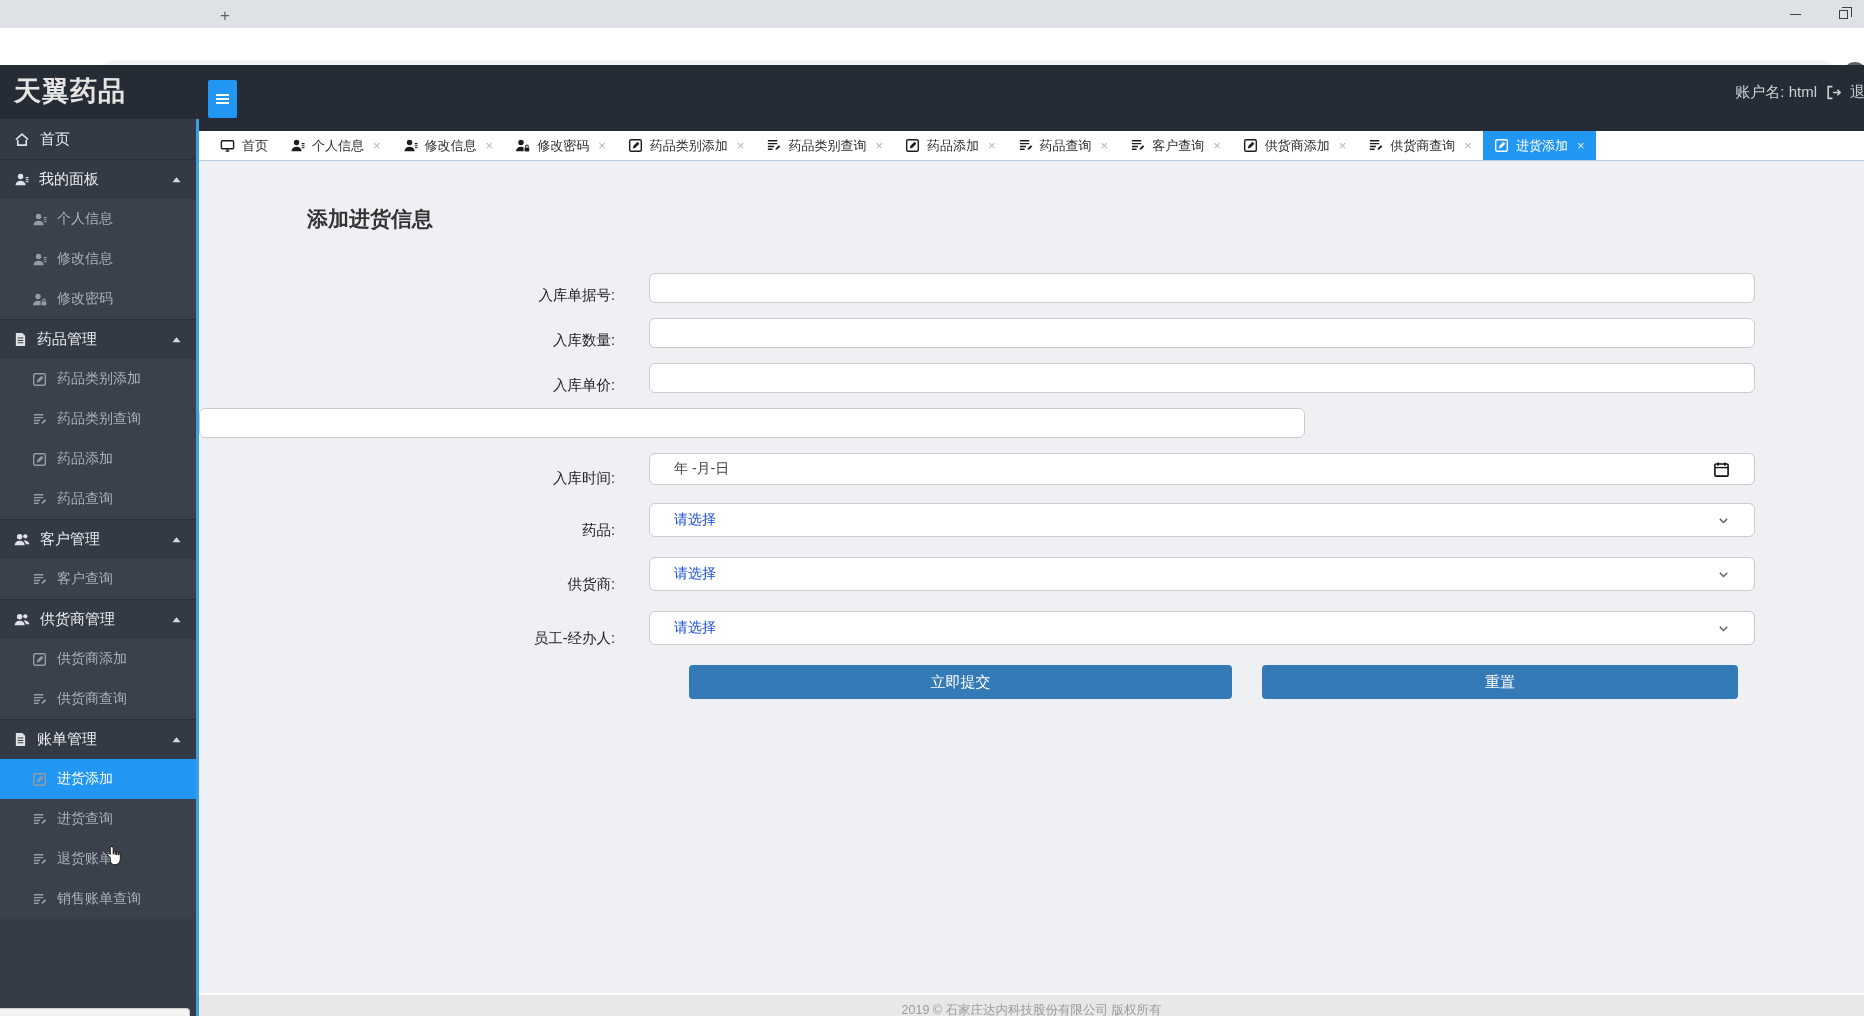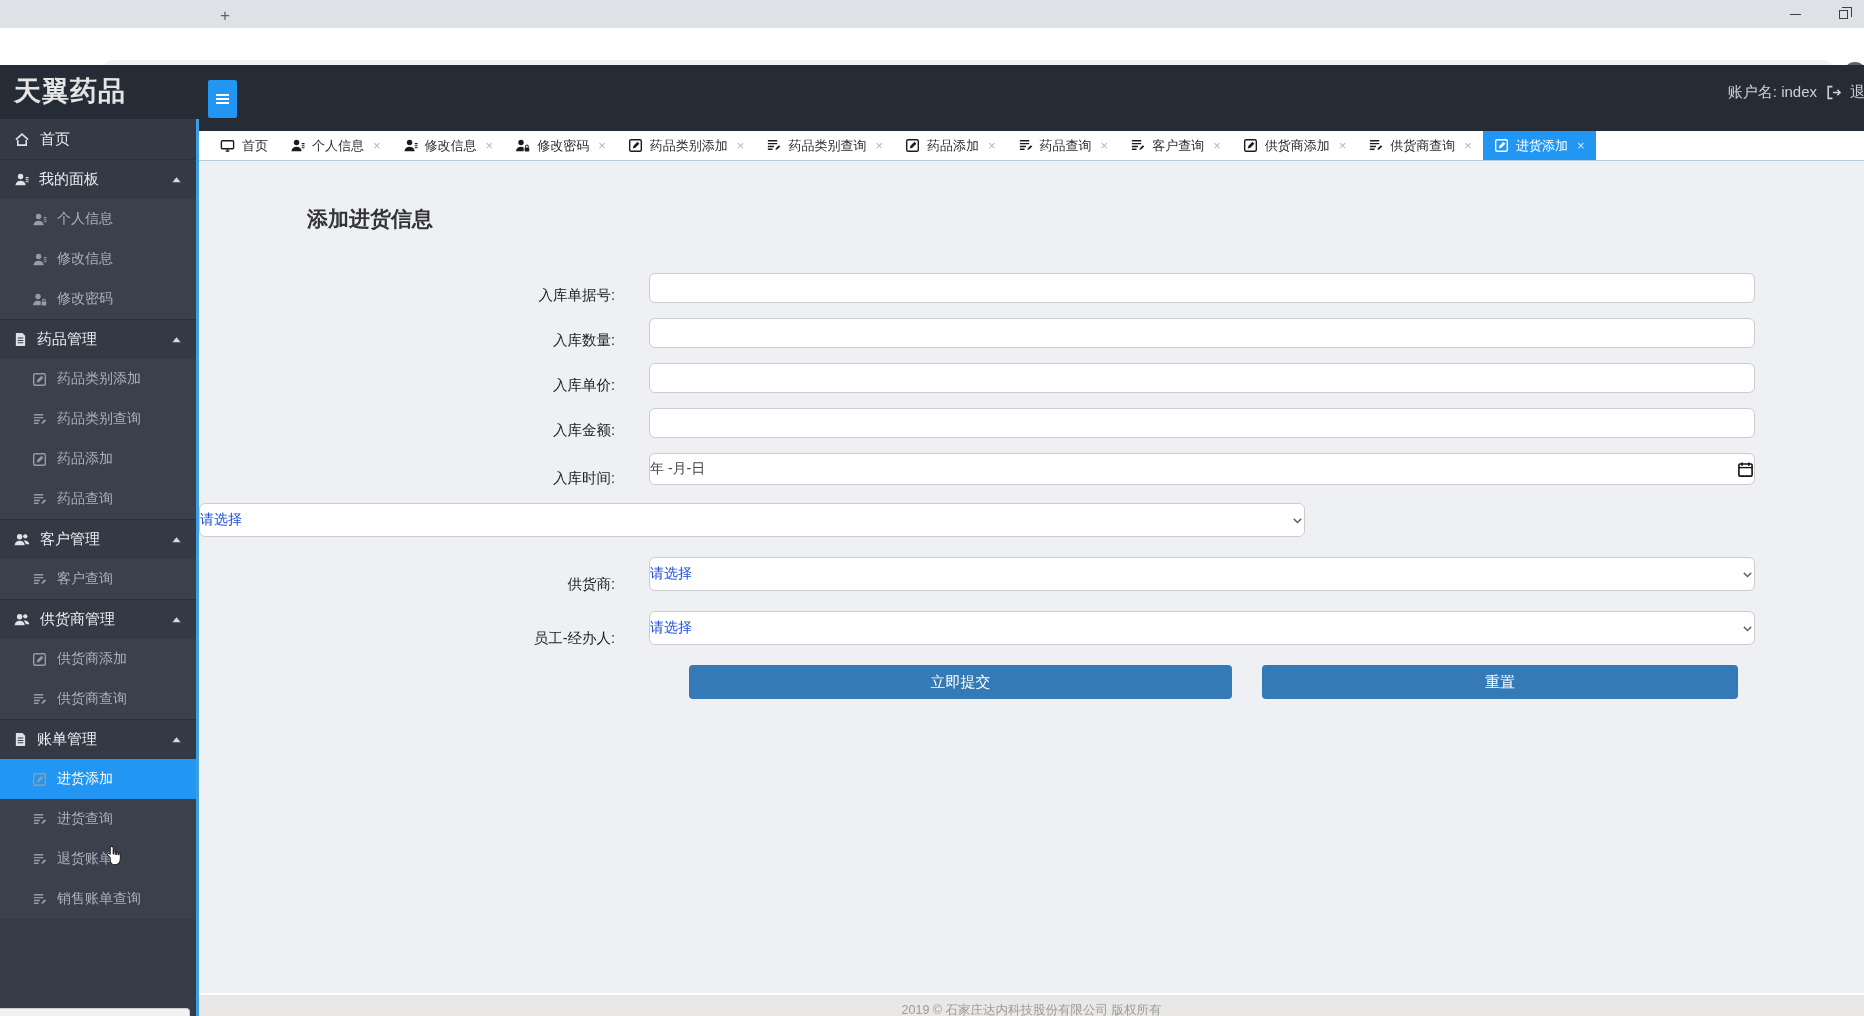--- a/index.html
+++ b/index.html
@@ -66,21 +66,21 @@
   .ctab .x { color:#b5b5b5; font-size:13px; margin-left:2px; }
   .ctab.active { background:#2196f3; color:#fff; }
   .ctab.active .ico { color:#fff; }
   .ctab.active .x { color:#d6ebfb; }
 
   .page { position:absolute; top:42px; left:0; right:0; bottom:23px; background:#eef0f4; overflow:hidden; }
   .page-title { margin:44px 0 40px 108px; font-size:21px; font-weight:bold; color:#333; }
   .form-row { display:flex; align-items:center; }
   .form-row .flabel { width:450px; padding-right:34px; text-align:right; font-size:14.5px; color:#222; }
   .ctrl { width:1106px; background:#fff; border:1px solid #ccc; border-radius:6px; font-size:14px;
-    color:#333; display:flex; align-items:center; padding:0 0; }
+    color:#333; display:flex; align-items:center; padding:0 24px; }
   .ctrl.text { height:30px; margin-bottom:15px; }
   input.ctrl { outline:none; display:block; }
   .ctrl.date { height:32px; margin-bottom:18px; color:#444; }
   .ctrl.select { height:34px; margin-bottom:20px; color:#1d4ed8; }
   .ctrl .spacer { flex:1; }
   .btn-row { display:flex; gap:30px; margin-left:490px; margin-top:0; }
   .btn { height:34px; border:none; border-radius:4px; background:#337ab7; color:#fff; font-size:15px;
     font-family:inherit; }
   .btn.submit { width:543px; }
   .btn.reset { width:476px; }
@@ -150,21 +150,21 @@
       </svg>
   </span>
 </div>
 
 <div class="app-navbar">
   <div class="brand">天翼药品</div>
   <button class="hamburger">
       <i></i>
     </button>
   <div class="navbar-right">
-    <span>账户名: index</span>
+    <span>账户名: html</span>
     <span class="logout-icon">
       <svg width="17" height="17" viewBox="0 0 16 16">
           <path d="M7 2.5H3v11h4" fill="none" stroke="#ccd1d8" stroke-width="1.5"></path>
           <path d="M7.5 8h6.5M11.6 5.4 14.2 8l-2.6 2.6" fill="none" stroke="#ccd1d8" stroke-width="1.5"></path>
         </svg>
     </span>
     <span>退出</span>
   </div>
 </div>
 
@@ -520,38 +520,38 @@
         </div>
         <div class="form-row">
           <div class="flabel">入库数量:</div>
           <input class="ctrl text" style="">
         </div>
         <div class="form-row">
           <div class="flabel">入库单价:</div>
           <input class="ctrl text" style="">
         </div>
         <div class="form-row">
-          <div class="flabel">入库金额:</div>
           <input class="ctrl text" style="">
         </div>
         <div class="form-row">
           <div class="flabel">入库时间:</div>
           <div class="ctrl date">
             <span>年 -月-日</span>
             <span class="spacer"></span>
             <span class="ico">
               <svg width="17" height="17" viewBox="0 0 16 16">
                 <rect x="1.8" y="2.8" width="12.4" height="11.4" rx="1" fill="none" stroke="#111" stroke-width="1.5"></rect>
                 <path d="M4.8 1.4v3M11.2 1.4v3" stroke="#111" stroke-width="1.5"></path>
                 <path d="M1.8 6.2h12.4" stroke="#111" stroke-width="1.3"></path>
               </svg>
             </span>
           </div>
         </div>
         <div class="form-row">
+          <div class="flabel">药品:</div>
           <div class="ctrl select">
             <span>请选择</span>
             <span class="spacer"></span>
             <span class="ico">
               <svg width="13" height="13" viewBox="0 0 16 16">
                 <path d="M3.5 6l4.5 4.5L12.5 6" fill="none" stroke="#666" stroke-width="1.8"></path>
               </svg>
             </span>
           </div>
         </div>

